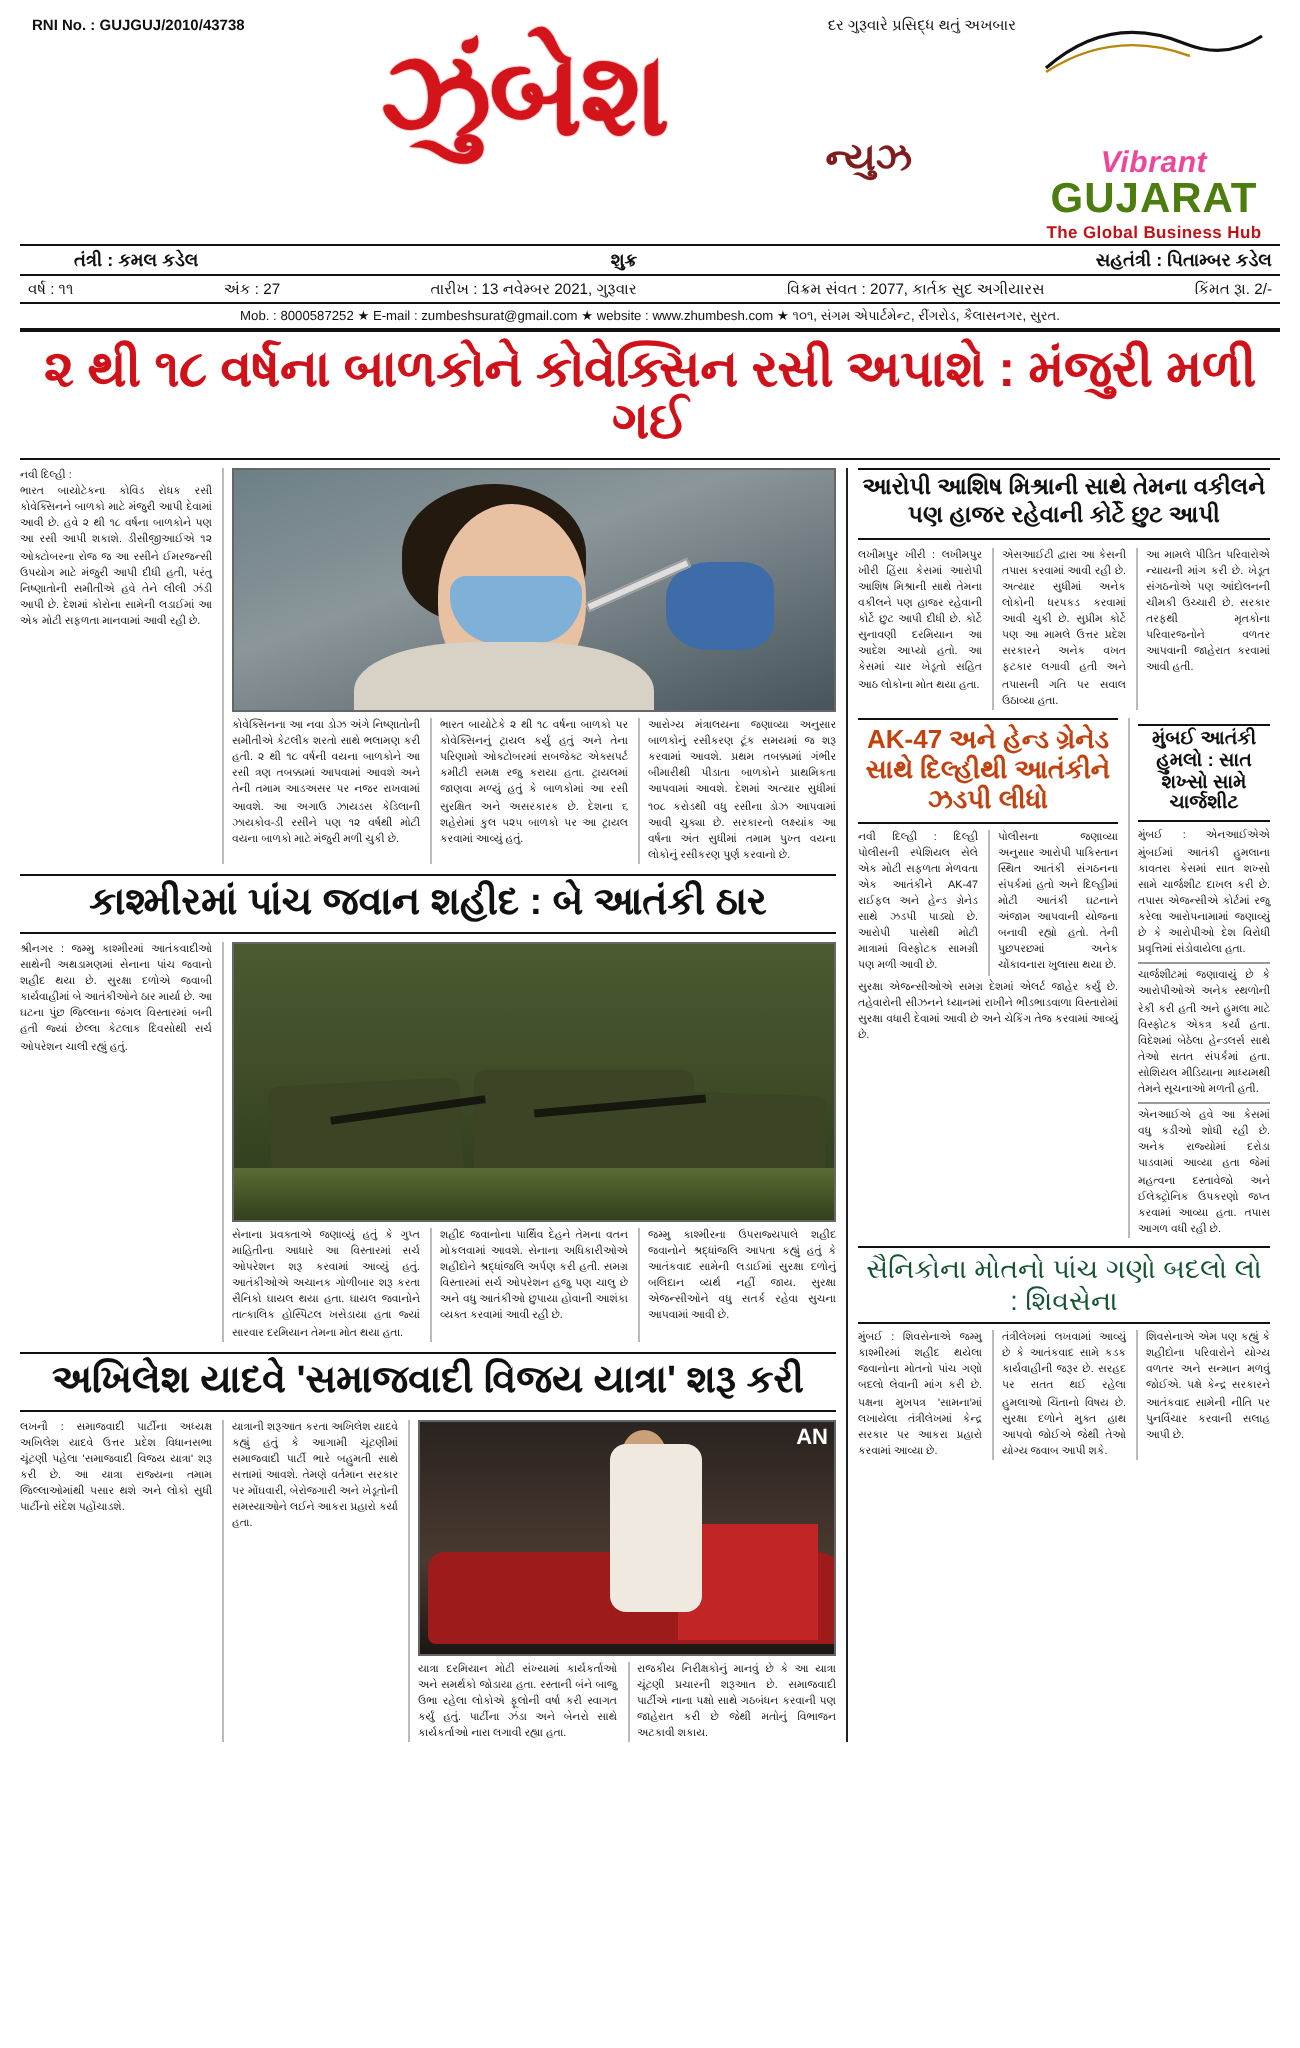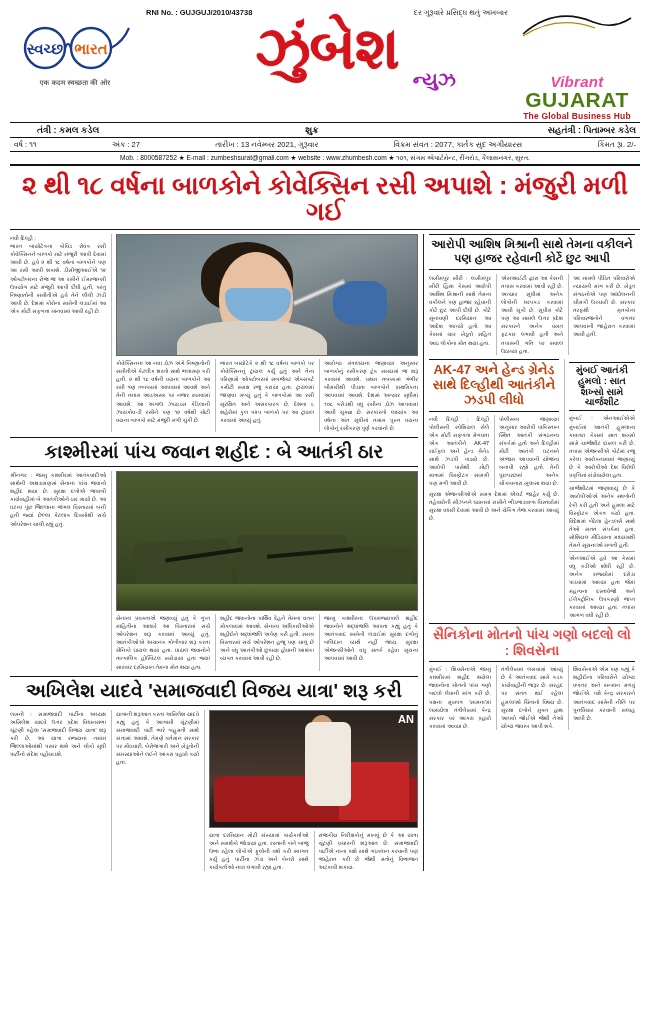--- a/index.html
+++ b/index.html
@@ -66,21 +66,21 @@
   }
   .title-sub-wrap {
     text-align: right;
     padding-right: 58px;
     margin-top: -6px;
   }
   .title-sub {
     display:inline-block;
     font-size: 19px;
     font-weight: bold;
-    color: #a21caf;
+    color: #7f1d1d;
   }
   .mh-right {
     width: 126px;
     text-align: center;
     padding-top: 6px;
   }
   .vib-swoosh { width: 112px; height: 26px; display:block; margin: 0 auto;}
   .vib-word {
     font-size: 15px;
     font-style: italic;
@@ -207,22 +207,22 @@
     color:#c2410c;
     line-height: 1.15;
     border-top: 1.3px solid #111;
     border-bottom: 1.3px solid #111;
     padding: 3px 1px;
     margin-bottom: 3px;
   }
   .shivsena-head {
     text-align:center;
     font-size: 13.5px;
-    font-weight:bold;
-    color: #ef4444;
+    font-weight:normal;
+    color: #14532d;
     line-height: 1.15;
     border-top: 1.3px solid #111;
     border-bottom: 1.3px solid #111;
     padding: 3px 1px;
     margin: 4px 0 3px 0;
   }
 
   
   .photo-vaccine {
     position: relative;
@@ -318,31 +318,20 @@
   }
   .thin-rule { border-top: 1px solid #999; margin: 2px 0;}
 </style>
 </head>
 <body>
 
 <div class="page">
 
   <div class="masthead">
 
-    <div class="mh-left">
-      <svg class="swachh-logo" viewBox="0 0 120 62">
-        <circle cx="30" cy="34" r="20" fill="none" stroke="#1b3a8c" stroke-width="2.4"></circle>
-        <circle cx="76" cy="34" r="20" fill="none" stroke="#1b3a8c" stroke-width="2.4"></circle>
-        <path d="M50 34 Q53 26 56 34" fill="none" stroke="#1b3a8c" stroke-width="2.2"></path>
-        <path d="M96 34 Q108 28 114 14" fill="none" stroke="#1b3a8c" stroke-width="2.2"></path>
-        <text x="30" y="40" text-anchor="middle" font-size="15" font-weight="bold" fill="#1b3a8c" font-family="Liberation Sans, sans-serif">સ્વચ્છ</text>
-        <text x="76" y="40" text-anchor="middle" font-size="15" font-weight="bold" fill="#e06010" font-family="Liberation Sans, sans-serif">ભારત</text>
-      </svg>
-      <div class="swachh-text">एक कदम स्वच्छता की ओर</div>
-    </div>
 
     <div class="mh-center">
       <div class="rni-row">
         <span class="rni-left">RNI No. : GUJGUJ/2010/43738</span>
         <span class="rni-right">દર ગુરૂવારે પ્રસિદ્ધ થતું અખબાર</span>
       </div>
       <div class="title-main">ઝુંબેશ</div>
       <div class="title-sub-wrap">
         <span class="title-sub">ન્યુઝ</span>
       </div>

